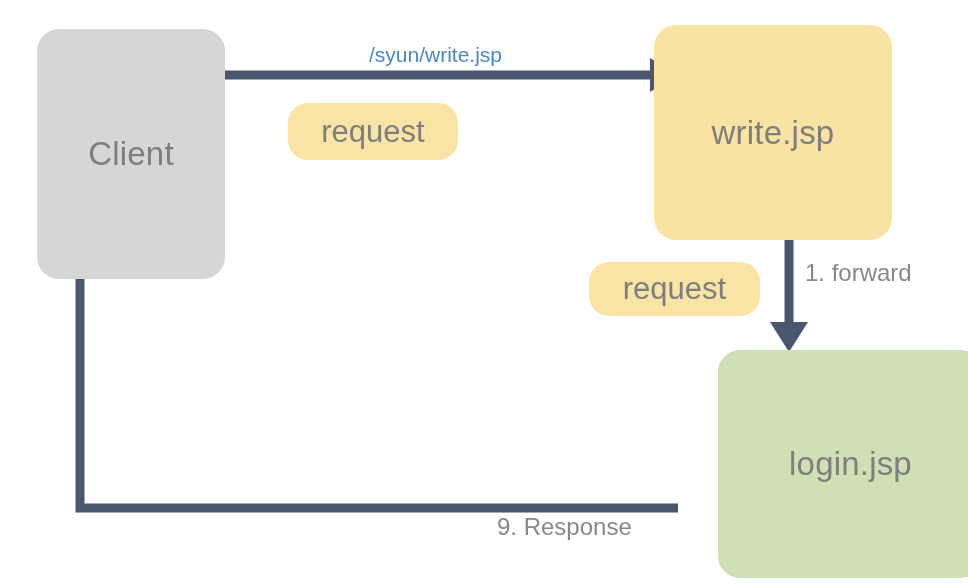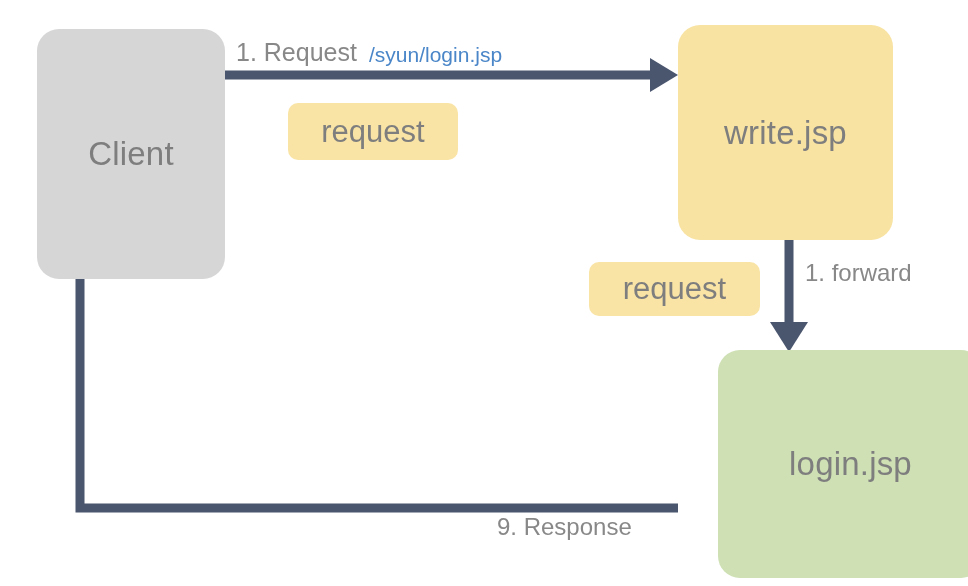--- a/index.html
+++ b/index.html
@@ -32,38 +32,38 @@
     user-select: none;
   }
   .node-client {
     left: 37px;
     top: 29px;
     width: 188px;
     height: 250px;
     background: #d6d6d6;
   }
   .node-write {
-    left: 678px;
+    left: 654px;
     top: 25px;
-    width: 215px;
+    width: 238px;
     height: 215px;
     background: #f8e3a3;
   }
   .node-login {
     left: 678px;
     top: 350px;
     width: 265px;
     height: 228px;
     background: #cee0b4;
     margin-left: 40px;
   }
   .chip {
     position: absolute;
     box-sizing: border-box;
-    border-radius: 10px;
+    border-radius: 20px;
     background: #f9e4a6;
     display: flex;
     align-items: center;
     justify-content: center;
     color: #7e7e7e;
     font-size: 31px;
     user-select: none;
   }
   .chip-request-1 {
     left: 288px;
@@ -150,21 +150,20 @@
   </div>
 
   <div class="chip chip-request-1">
     <span>request</span>
   </div>
 
   <div class="chip chip-request-2">
     <span>request</span>
   </div>
 
-  <div class="edge-label label-request">1. Request</div>
 
-  <div class="edge-label label-url">/syun/login.jsp</div>
+  <div class="edge-label label-url">/syun/write.jsp</div>
 
   <div class="edge-label label-forward">1. forward</div>
 
   <div class="edge-label label-response">9. Response</div>
 
 </div>
 
 </body></html>

